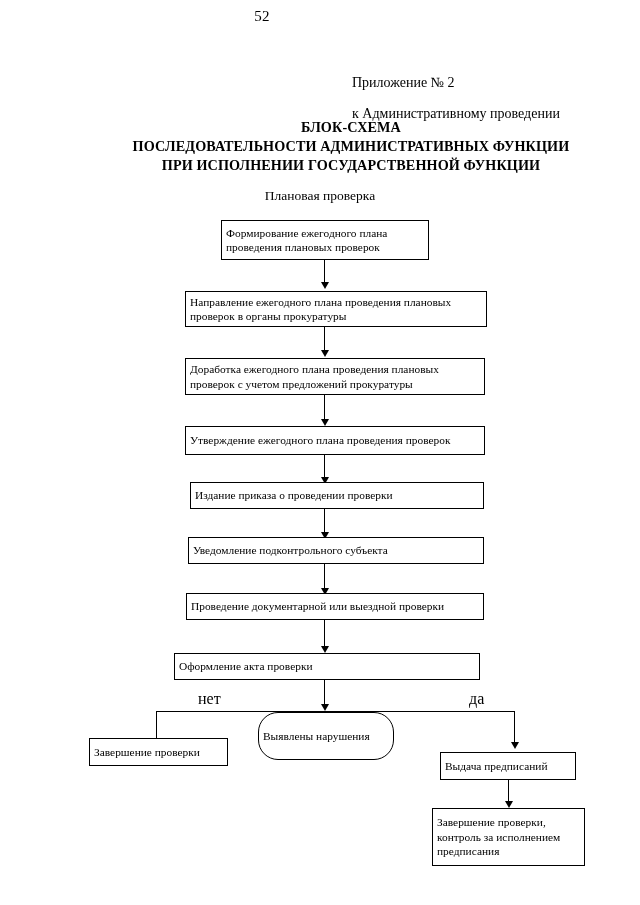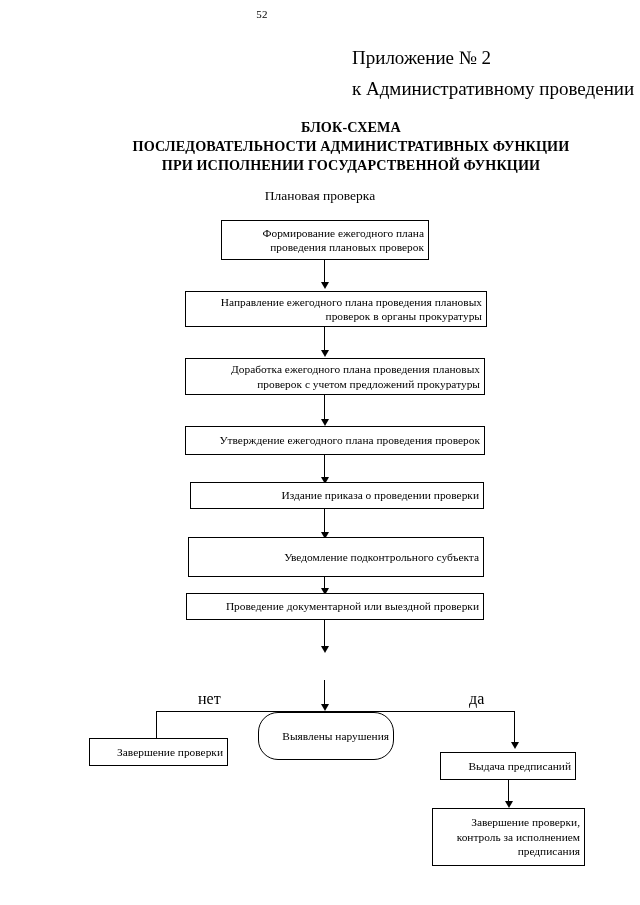--- a/index.html
+++ b/index.html
@@ -18,27 +18,28 @@
     background: #ffffff;
     overflow: hidden;
   }
 
   
   .page-number {
     position: absolute;
     left: 0; top: 8px;
     width: 524px;
     text-align: center;
-    font-size: 11px;
+    font-size: 15px;
     letter-spacing: 0.2px;
   }
   .appendix-line {
     position: absolute;
-    font-size: 19px;
+    font-size: 14px;
     white-space: nowrap;
+    margin-top: 28px;
   }
   .appendix-1 { left: 352px; top: 47px; }
   .appendix-2 { left: 352px; top: 78px; }
 
   .title-block {
     position: absolute;
     left: 0; top: 118px;
     width: 640px;
     text-align: center;
     font-weight: bold;
@@ -62,21 +63,21 @@
   .flow { position: absolute; left: 0; top: 0; width: 640px; height: 905px; }
 
   .node {
     position: absolute;
     box-sizing: border-box;
     border: 1px solid #000000;
     background: #ffffff;
     display: flex;
     align-items: center;
     justify-content: center;
-    text-align: right;
+    text-align: left;
     font-size: 11.4px;
     line-height: 14.5px;
     padding: 10px 4px;
     z-index: 3;
   }
   .node span { display: block; width: 100%; }
 
   .conn {
     position: absolute;
     background: #000000;
@@ -144,32 +145,35 @@
     </div>
     <div class="conn vline" style="left:324px; top:455px; height:26px;"></div>
     <div class="arrow" style="left:321px; top:477px;"></div>
 
     <div class="node" style="left:190px; top:482px; width:294px; height:27px;">
       <span>Издание приказа о проведении проверки</span>
     </div>
     <div class="conn vline" style="left:324px; top:509px; height:27px;"></div>
     <div class="arrow" style="left:321px; top:532px;"></div>
 
-    <div class="node" style="left:188px; top:537px; width:296px; height:40px;">
+    <div class="node" style="left:188px; top:537px; width:296px; height:27px;">
       <span>Уведомление подконтрольного субъекта</span>
     </div>
     <div class="conn vline" style="left:324px; top:564px; height:27px;"></div>
     <div class="arrow" style="left:321px; top:588px;"></div>
 
     <div class="node" style="left:186px; top:593px; width:298px; height:27px;">
       <span>Проведение документарной или выездной проверки</span>
     </div>
     <div class="conn vline" style="left:324px; top:620px; height:29px;"></div>
     <div class="arrow" style="left:321px; top:646px;"></div>
 
+    <div class="node" style="left:174px; top:653px; width:306px; height:27px;">
+      <span>Оформление акта проверки</span>
+    </div>
 
     <div class="conn vline" style="left:324px; top:680px; height:25px;"></div>
     <div class="arrow" style="left:321px; top:704px;"></div>
 
     <div class="conn hline" style="left:156px; top:711px; width:359px;"></div>
 
     <div class="branch-label" style="left:198px; top:690px;">нет</div>
     <div class="branch-label" style="left:469px; top:690px;">да</div>
 
     <div class="conn vline" style="left:156px; top:711px; height:33px;"></div>

